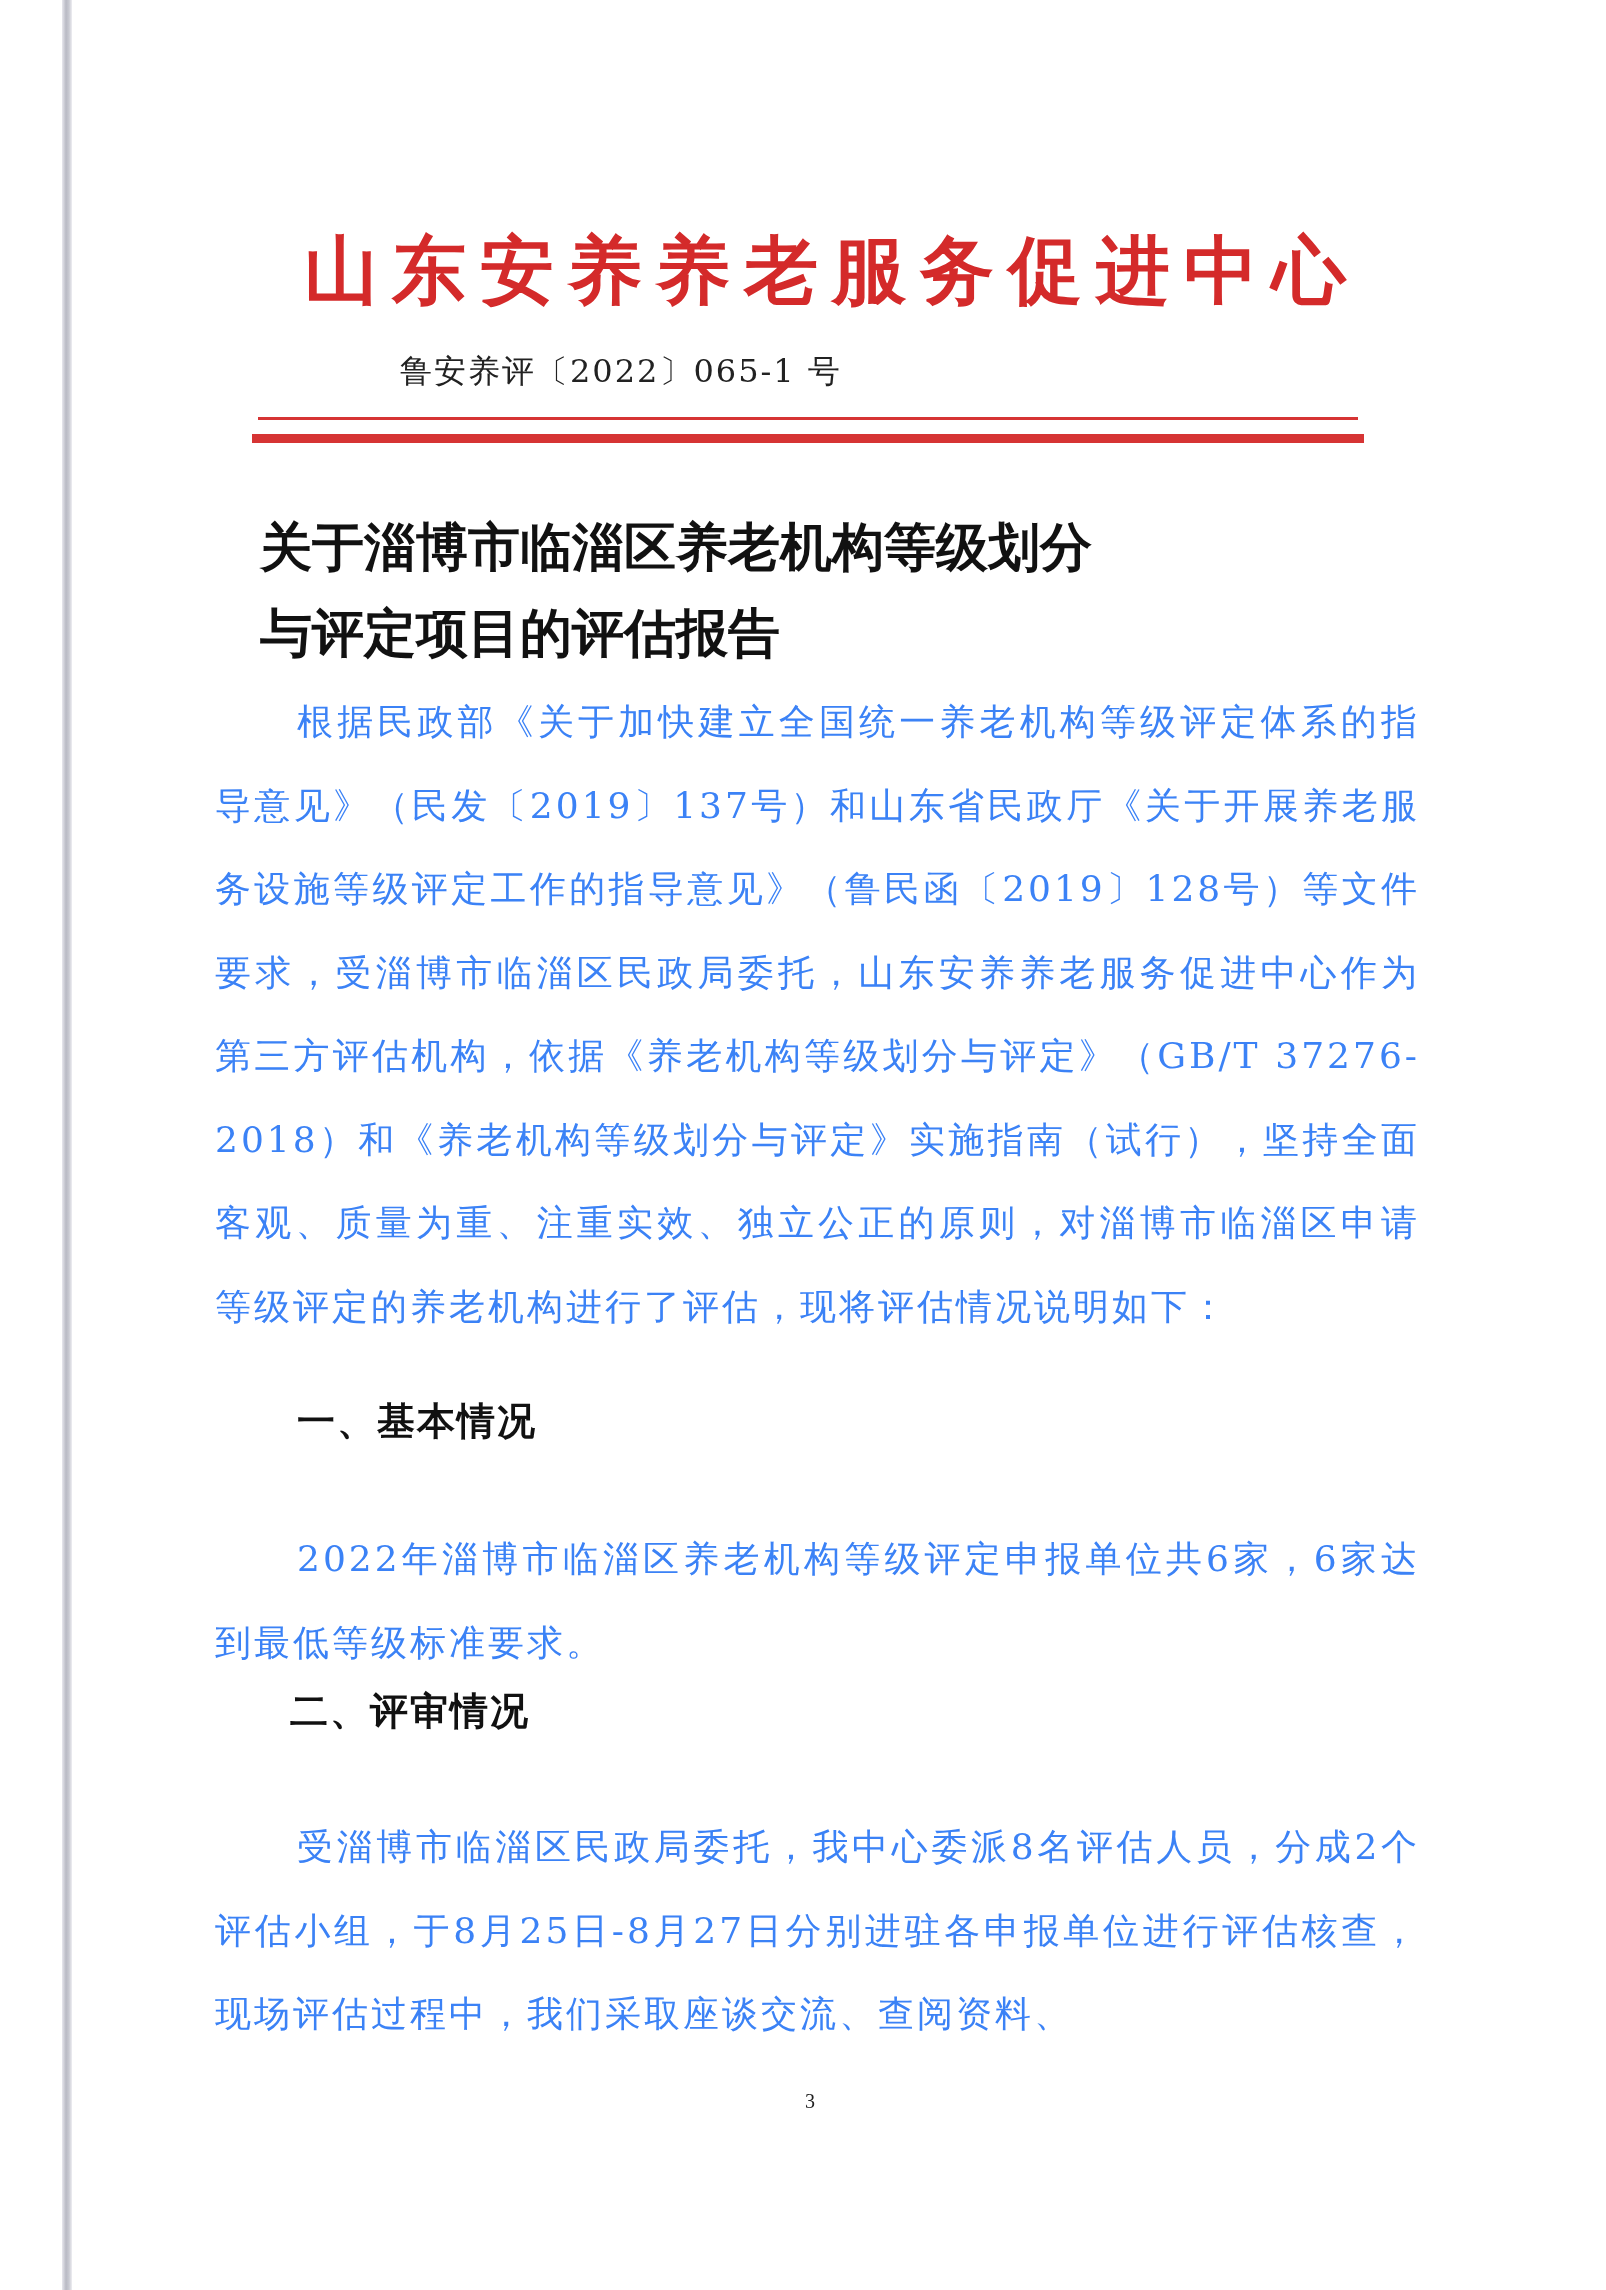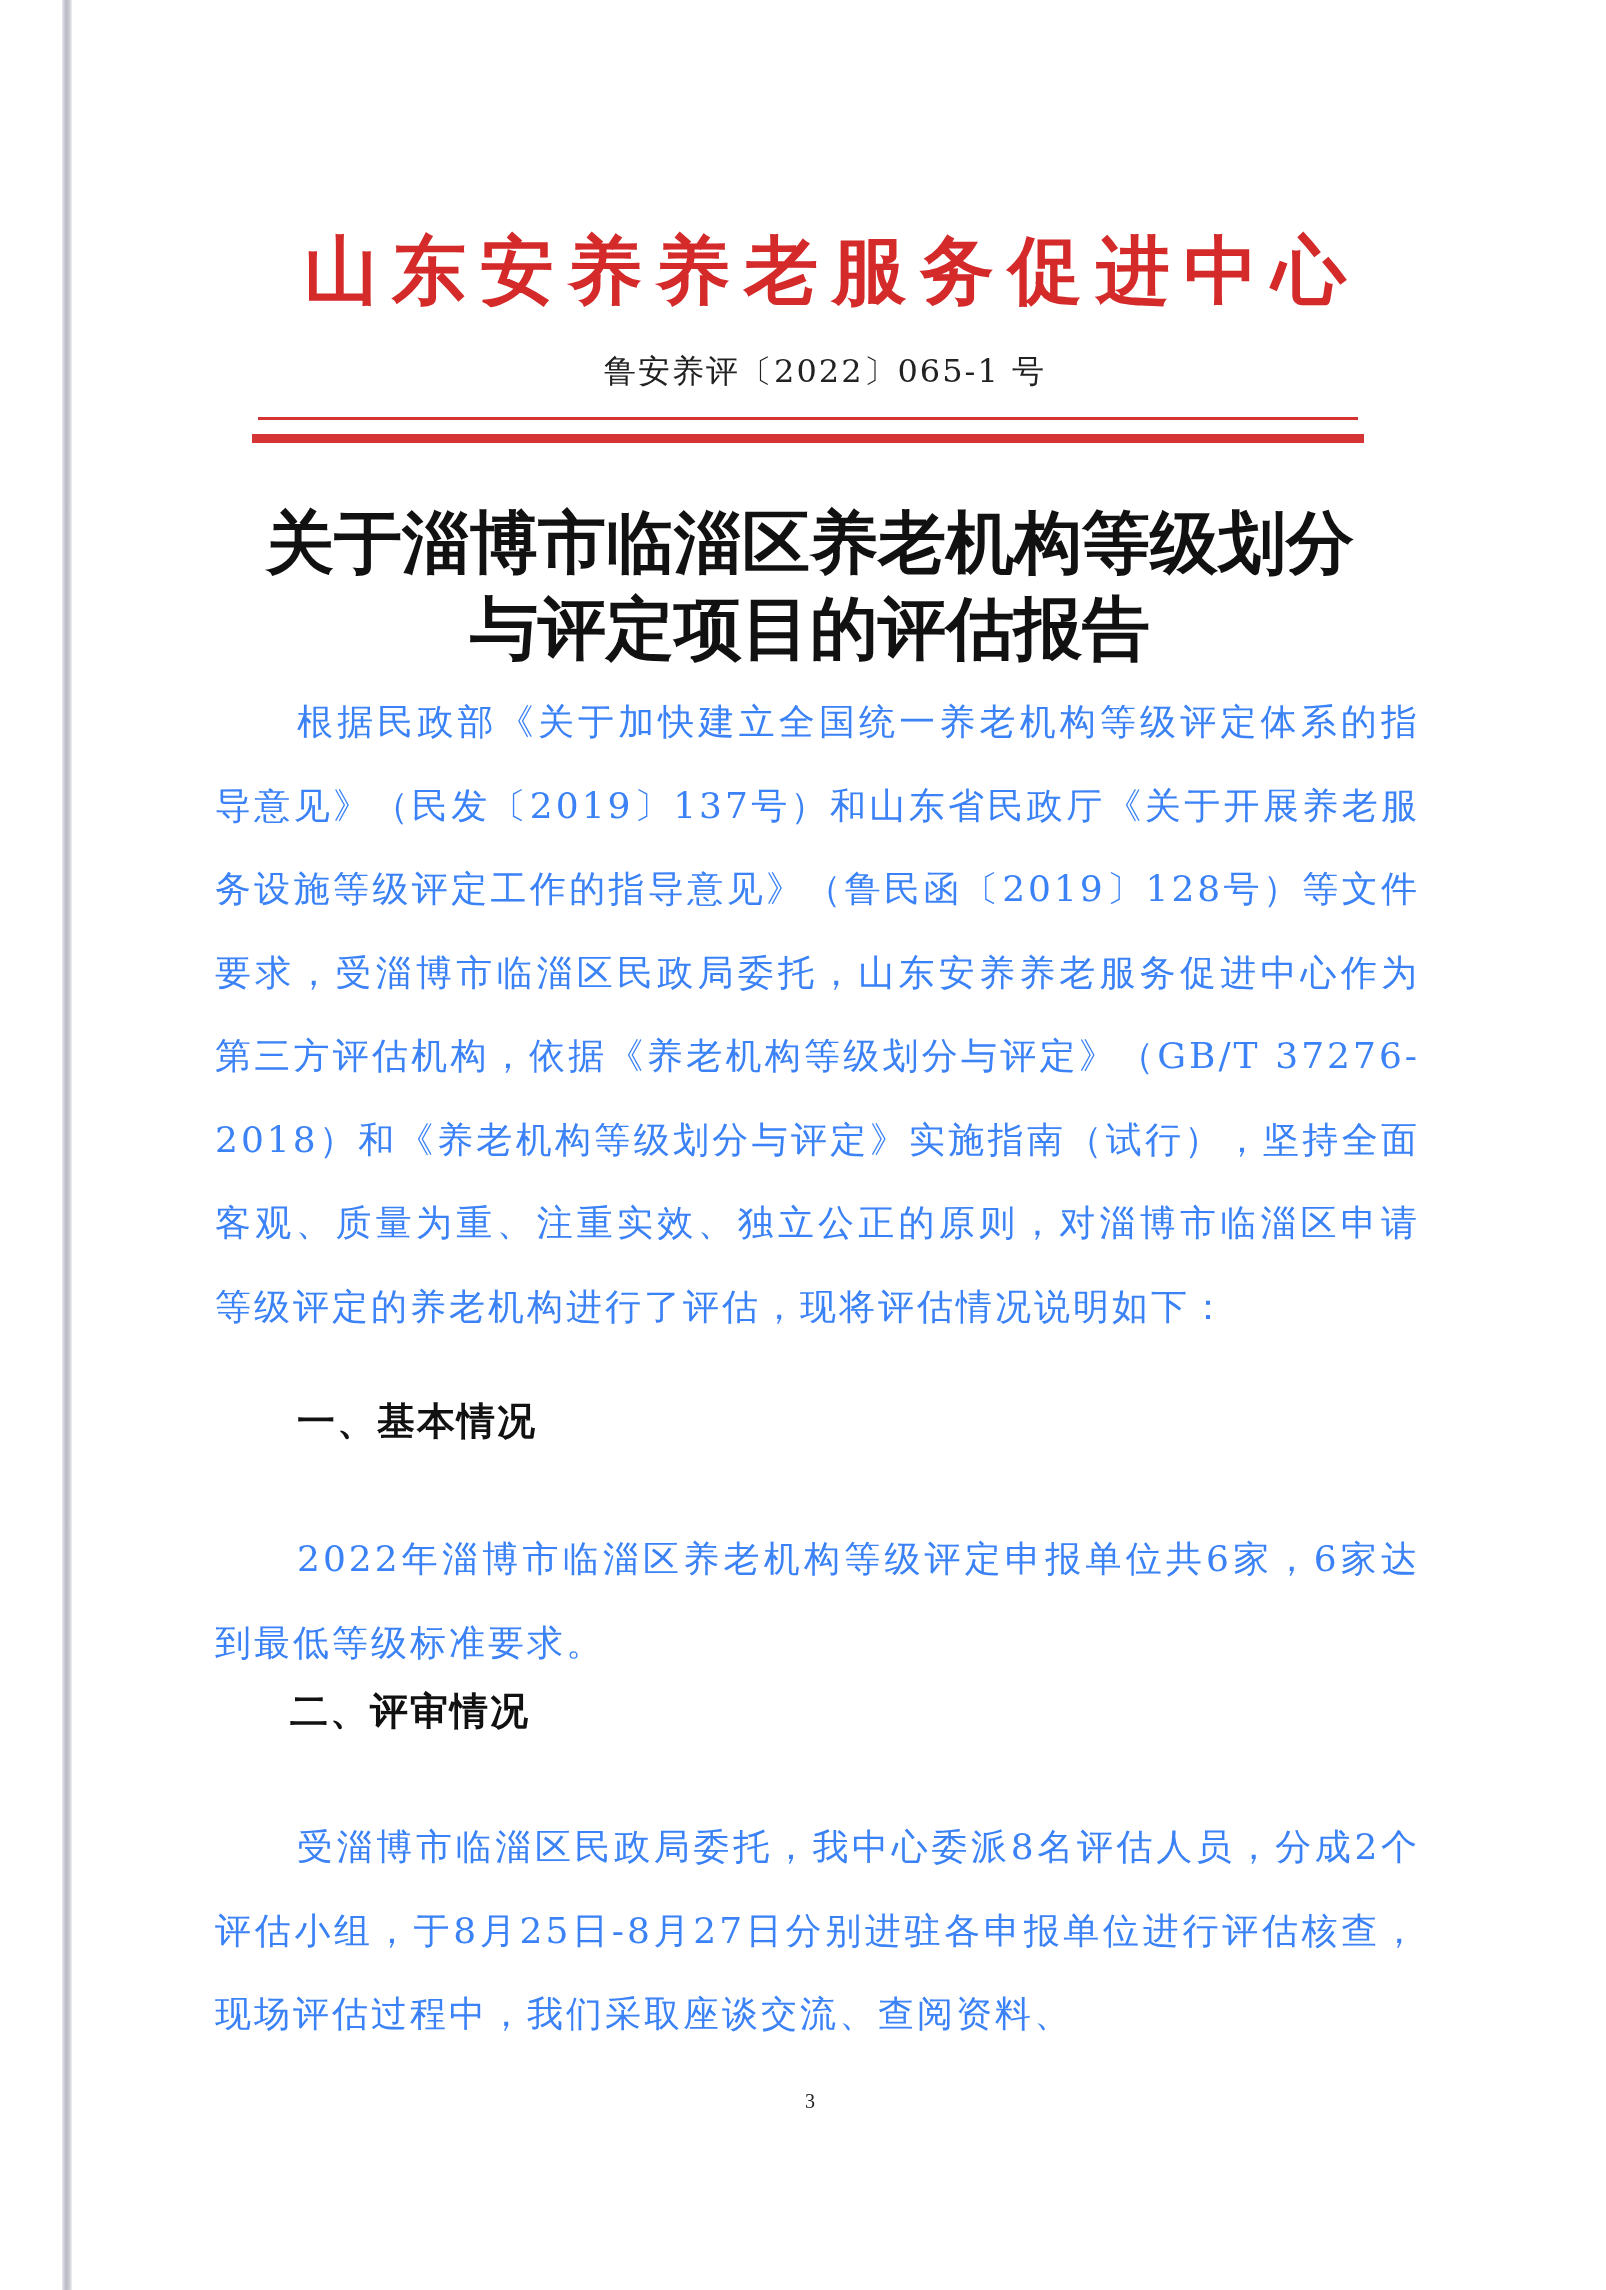--- a/index.html
+++ b/index.html
@@ -10,28 +10,28 @@
   .binding-line {
     position: absolute; left: 62px; top: 0; width: 10px; height: 2290px;
     background: linear-gradient(to right, #e8e8ee, #b9bac4 40%, #c9cad2 70%, #eeeeF2);
   }
   .org-name {
     position: absolute; left: 290px; top: 222px; width: 1070px; text-align: right;
     color: #d42a2a; font-size: 74px; letter-spacing: 14px; font-weight: bold;
     font-family: "DejaVu Serif", serif;
   }
   .doc-number {
-    position: absolute; left: 400px; top: 350px; width: 850px; text-align: center;
+    position: absolute; left: 400px; top: 350px; width: 850px; text-align: left;
     font-size: 32px; color: #222; letter-spacing: 2px;
   }
   .rule-thin { position: absolute; left: 258px; top: 417px; width: 1100px; height: 3px; background: #d63434; }
   .rule-thick { position: absolute; left: 252px; top: 434px; width: 1112px; height: 9px; background: #d63434; }
   .title {
-    position: absolute; left: 260px; top: 505px; width: 1100px; text-align: center;
-    font-family: Liberation Mono, monospace; font-weight: bold; font-size: 68px; line-height: 86px;
+    position: absolute; left: 260px; top: 505px; width: 1100px; text-align: left;
+    font-family: Liberation Serif, serif; font-weight: bold; font-size: 52px; line-height: 86px;
     color: #111;
   }
   .body-text {
     position: absolute; left: 215px; width: 1205px;
     font-size: 36px; line-height: 83.5px; text-align: justify; text-align-last: left;
     letter-spacing: 3px; color: #3b82f6;
   }
   .indent { text-indent: 82px; }
   .p1 { top: 680px; }
   .h1 { position: absolute; left: 297px; top: 1396px; font-family: "DejaVu Sans", sans-serif; font-weight: bold; font-size: 38px; color: #111; letter-spacing: 2px; }

